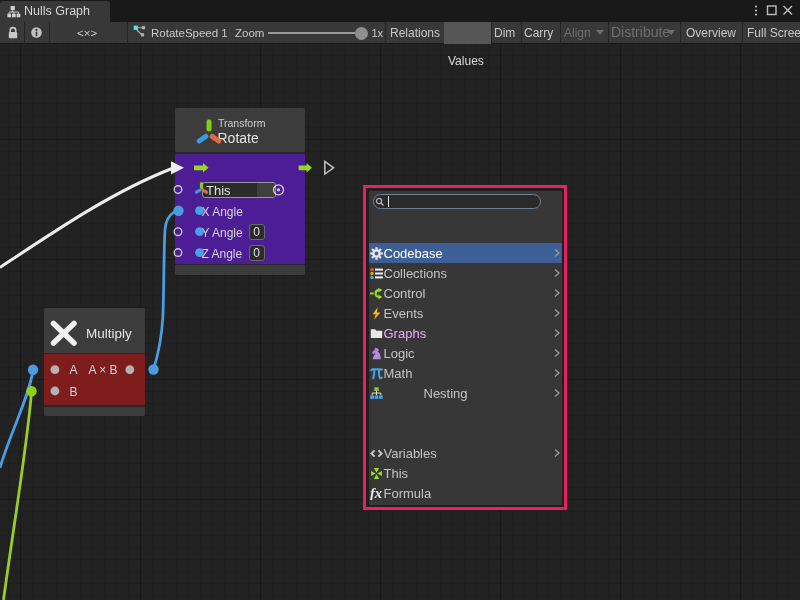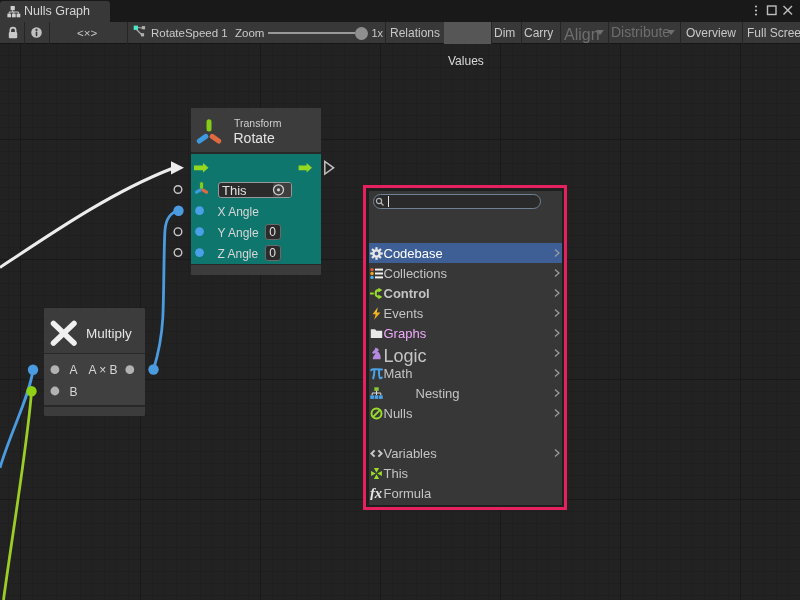--- a/index.html
+++ b/index.html
@@ -19,41 +19,41 @@
   <path d="M20.5 44V600M140.5 44V600M260.5 44V600M380.5 44V600M500.5 44V600M620.5 44V600M740.5 44V600M0 139.5H800M0 259.5H800M0 379.5H800M0 499.5H800" stroke="#191919" stroke-width="1" fill="none"></path>
 </svg>
 
 <svg class="abs" style="left:0;top:0;" width="800" height="600">
   <path d="M0,267.5 C55,231 112,192 172,168.5" stroke="#ededed" stroke-width="3" fill="none"></path>
   <path d="M153.5,369.5 C158,355 161.5,340 162.8,318 C164,295 163.8,245 165,230 C166,218 170.5,212.8 178.5,210.7" stroke="#4a9be0" stroke-width="2.8" fill="none"></path>
   <path d="M33,370 C29,398 10,433 0,467.8" stroke="#4a9be0" stroke-width="2.8" fill="none"></path>
   <path d="M31.5,391.5 C28,440 13,530 3.5,600" stroke="#9acd27" stroke-width="2.8" fill="none"></path>
 </svg>
 
-<div class="abs" style="left:191px;top:108px;width:130px;height:166.5px;background:#0f766e;border-radius:2px;">
+<div class="abs" style="left:175px;top:108px;width:130px;height:166.5px;background:#4c1d95;border-radius:2px;">
   <div class="abs" style="left:0;top:0;width:130px;height:44px;background:#3c3c3c;border-radius:2px 2px 0 0;"></div>
   <div class="abs" style="left:0;top:44px;width:130px;height:1.5px;background:#282828;"></div>
   <div class="abs" style="left:0;top:155.5px;width:130px;height:1.5px;background:#282828;"></div>
   <div class="abs" style="left:0;top:157px;width:130px;height:9.5px;background:#3c3c3c;border-radius:0 0 2px 2px;"></div>
   <div class="txt" style="left:43px;top:9.5px;font-size:10.5px;line-height:11px;color:#cfcfcf;">Transform</div>
   <div class="txt" style="left:42.5px;top:23.2px;font-size:14px;line-height:15px;color:#e4e4e4;">Rotate</div>
 
   <div class="abs" style="left:26.5px;top:73.5px;width:74px;height:16.5px;background:#2b2b2b;border:1px solid #989898;border-radius:3px;"></div>
   <div class="abs" style="left:82px;top:74.5px;width:18px;height:14.5px;background:#3f3f3f;border-radius:0 2px 2px 0;"></div>
   <div class="txt" style="left:31px;top:75px;font-size:13px;color:#e0e0e0;">This</div>
 
   <div class="txt" style="left:26.5px;top:96.5px;font-size:12px;color:#d6d6d6;">X Angle</div>
   <div class="txt" style="left:26.5px;top:117.5px;font-size:12px;color:#d6d6d6;">Y Angle</div>
   <div class="txt" style="left:26.5px;top:138.5px;font-size:12px;color:#d6d6d6;">Z Angle</div>
 
   <div class="abs" style="left:73.5px;top:115.5px;width:16px;height:16px;background:#2b2b2b;border:1px solid #6a6a6a;border-radius:3px;text-align:center;font-size:12px;color:#e0e0e0;line-height:14px;">0</div>
   <div class="abs" style="left:73.5px;top:136.5px;width:16px;height:16px;background:#2b2b2b;border:1px solid #6a6a6a;border-radius:3px;text-align:center;font-size:12px;color:#e0e0e0;line-height:14px;">0</div>
 </div>
 
-<div class="abs" style="left:43.5px;top:308px;width:101px;height:108px;background:#404040;border-radius:2px;">
+<div class="abs" style="left:43.5px;top:308px;width:101px;height:108px;background:#7f1d1d;border-radius:2px;">
   <div class="abs" style="left:0;top:0;width:101px;height:44.5px;background:#3c3c3c;border-radius:2px 2px 0 0;"></div>
   <div class="abs" style="left:0;top:44.5px;width:101px;height:1.5px;background:#282828;"></div>
   <div class="abs" style="left:0;top:97px;width:101px;height:1.5px;background:#282828;"></div>
   <div class="abs" style="left:0;top:98.5px;width:101px;height:9.5px;background:#3c3c3c;border-radius:0 0 2px 2px;"></div>
   <div class="txt" style="left:42.5px;top:18px;font-size:13.5px;line-height:15px;color:#e4e4e4;">Multiply</div>
   <div class="txt" style="left:26px;top:55px;font-size:12px;color:#d6d6d6;">A</div>
   <div class="txt" style="left:45px;top:55px;font-size:12px;color:#d6d6d6;">A × B</div>
   <div class="txt" style="left:26px;top:76.5px;font-size:12px;color:#d6d6d6;">B</div>
 </div>
 
@@ -151,21 +151,21 @@
             <polyline points="1,0.5 5,4 1,7.5" fill="none" stroke="#9a9a9a" stroke-width="1.3"></polyline>
           </svg>
     </div>
     <div class="abs" style="left:0;top:92.5px;width:193px;height:20px;">
     <svg class="abs" style="left:1px;top:3.5px;" width="13" height="13">
             <line x1="-0.5" y1="6.5" x2="3.8" y2="6.5" stroke="#9ade2b" stroke-width="1.9"></line>
             <path d="M8.8,3.1 C4.6,3.1 4.6,9.9 8.8,9.9" stroke="#9ade2b" stroke-width="2.1" fill="none"></path>
             <polygon points="8.3,0.8 12.4,3.1 8.3,5.4" fill="#9ade2b"></polygon>
             <polygon points="8.3,7.6 12.4,9.9 8.3,12.2" fill="#9ade2b"></polygon>
           </svg>
-    <div class="txt" style="left:15px;top:2.5px;font-size:13px;color:#c4c4c4;font-weight:bold;">Control</div>
+    <div class="txt" style="left:15px;top:2.5px;font-size:13px;color:#c4c4c4;">Control</div>
     <svg class="abs" style="left:185px;top:6px;" width="7" height="9">
             <polyline points="1,0.5 5,4 1,7.5" fill="none" stroke="#9a9a9a" stroke-width="1.3"></polyline>
           </svg>
     </div>
     <div class="abs" style="left:0;top:112.5px;width:193px;height:20px;">
     <svg class="abs" style="left:1px;top:3.5px;" width="13" height="13">
             <defs>
               <linearGradient id="lg" x1="0" y1="0" x2="0" y2="1">
                 <stop offset="0" stop-color="#f7d028"></stop>
                 <stop offset="1" stop-color="#f09819"></stop>
@@ -186,21 +186,21 @@
     <svg class="abs" style="left:185px;top:6px;" width="7" height="9">
             <polyline points="1,0.5 5,4 1,7.5" fill="none" stroke="#9a9a9a" stroke-width="1.3"></polyline>
           </svg>
     </div>
     <div class="abs" style="left:0;top:152.5px;width:193px;height:20px;">
     <svg class="abs" style="left:1px;top:3.5px;" width="13" height="13">
             <g fill="#b48ae0">
               <path d="M2.8,12.3 L10.6,12.3 L10.6,10.6 C10.6,7.2 9.3,5.3 7.3,4.4 L8.9,3.5 C8.5,1.7 6.8,0.6 4.8,0.9 L5.2,2.1 L2.1,5.5 L3.3,7 L5.4,6 C5.7,7.6 2.8,8.4 2.8,12.3 Z"></path>
             </g>
           </svg>
-    <div class="txt" style="left:15px;top:2.5px;font-size:18px;color:#c4c4c4;">Logic</div>
+    <div class="txt" style="left:15px;top:2.5px;font-size:13px;color:#c4c4c4;">Logic</div>
     <svg class="abs" style="left:185px;top:6px;" width="7" height="9">
             <polyline points="1,0.5 5,4 1,7.5" fill="none" stroke="#9a9a9a" stroke-width="1.3"></polyline>
           </svg>
     </div>
     <div class="abs" style="left:0;top:172.5px;width:193px;height:20px;">
     <svg class="abs" style="left:1px;top:3.5px;" width="13" height="13">
             <g stroke="#4aa3e8" stroke-width="2" fill="none" stroke-linecap="round">
               <path d="M1.2,3.2 C1.6,2.2 2.4,2.2 12,2.4"></path>
               <path d="M4.4,2.8 C4.4,6 4,9 3.2,11.4"></path>
               <path d="M9,2.8 C9,6.6 9,9.6 9.8,10.8 C10.4,11.6 11.4,11.3 11.8,10.6"></path>
@@ -216,31 +216,21 @@
             <g stroke="#dddddd" stroke-width="1" fill="none">
               <path d="M6.5,3.5 V6 M2.2,8 V6 H10.8 V8 M6.5,6 V8"></path>
             </g>
             <rect x="4.3" y="0.3" width="4.4" height="3.6" fill="#8cc832"></rect>
             <g fill="#4aa3e8">
               <rect x="0.3" y="8.3" width="3.6" height="3.6"></rect>
               <rect x="4.7" y="8.3" width="3.6" height="3.6"></rect>
               <rect x="9.1" y="8.3" width="3.6" height="3.6"></rect>
             </g>
           </svg>
-    <div class="txt" style="left:18px;top:2.5px;font-size:13px;color:#c4c4c4;padding-left:29px;">Nesting</div>
-    <svg class="abs" style="left:185px;top:6px;" width="7" height="9">
-            <polyline points="1,0.5 5,4 1,7.5" fill="none" stroke="#9a9a9a" stroke-width="1.3"></polyline>
-          </svg>
-    </div>
-    <div class="abs" style="left:0;top:212.5px;width:193px;height:20px;">
-    <svg class="abs" style="left:1px;top:3.5px;" width="13" height="13">
-            <circle cx="6.5" cy="6.5" r="5" fill="none" stroke="#9ade2b" stroke-width="1.9"></circle>
-            <line x1="2.9" y1="10.1" x2="10.1" y2="2.9" stroke="#9ade2b" stroke-width="1.9"></line>
-          </svg>
-    <div class="txt" style="left:15px;top:2.5px;font-size:13px;color:#c4c4c4;">Nulls</div>
+    <div class="txt" style="left:26px;top:2.5px;font-size:13px;color:#c4c4c4;padding-left:29px;">Nesting</div>
     <svg class="abs" style="left:185px;top:6px;" width="7" height="9">
             <polyline points="1,0.5 5,4 1,7.5" fill="none" stroke="#9a9a9a" stroke-width="1.3"></polyline>
           </svg>
     </div>
     <div class="abs" style="left:0;top:252.5px;width:193px;height:20px;">
     <svg class="abs" style="left:1px;top:3.5px;" width="13" height="13">
             <g stroke="#c8c8c8" stroke-width="2" fill="none">
               <path d="M4.6,3.4 L1.4,6.5 L4.6,9.6"></path>
               <path d="M8.4,3.4 L11.6,6.5 L8.4,9.6"></path>
             </g>
@@ -336,21 +326,21 @@
   <div class="txt" style="left:235px;top:4.5px;font-size:11.5px;color:#cacaca;">Zoom</div>
   <div class="abs" style="left:268px;top:10px;width:87px;height:2px;background:#999999;"></div>
   <div class="abs" style="left:355px;top:4.5px;width:13px;height:13px;border-radius:50%;background:#8f8f8f;"></div>
   <div class="txt" style="left:371.5px;top:5px;font-size:11px;color:#cacaca;">1x</div>
 
   <div class="abs" style="left:444px;top:0;width:47px;height:22px;background:#565656;"></div>
   <div class="txt" style="left:390px;top:4px;font-size:12px;color:#c8c8c8;">Relations</div>
   <div class="txt" style="left:448px;top:4px;font-size:12px;color:#dadada;margin-top:28px;">Values</div>
   <div class="txt" style="left:494px;top:4px;font-size:12px;color:#c8c8c8;">Dim</div>
   <div class="txt" style="left:524px;top:4px;font-size:12px;color:#c8c8c8;">Carry</div>
-  <div class="txt" style="left:564px;top:4px;font-size:16px;color:#6e6e6e;">Align</div>
+  <div class="txt" style="left:564px;top:4px;font-size:12px;color:#6e6e6e;">Align</div>
   <div class="txt" style="left:611px;top:2px;font-size:14px;color:#6e6e6e;">Distribute</div>
   <div class="txt" style="left:686px;top:4px;font-size:12px;color:#c8c8c8;">Overview</div>
   <div class="txt" style="left:747px;top:4px;font-size:12px;color:#c8c8c8;">Full Screen</div>
   <svg class="abs" style="left:596px;top:8px;" width="10" height="7">
         <polygon points="0,0 8,0 4,5" fill="#6e6e6e"></polygon>
       </svg>
   <svg class="abs" style="left:667px;top:8px;" width="10" height="7">
         <polygon points="0,0 8,0 4,5" fill="#6e6e6e"></polygon>
       </svg>
 </div>

